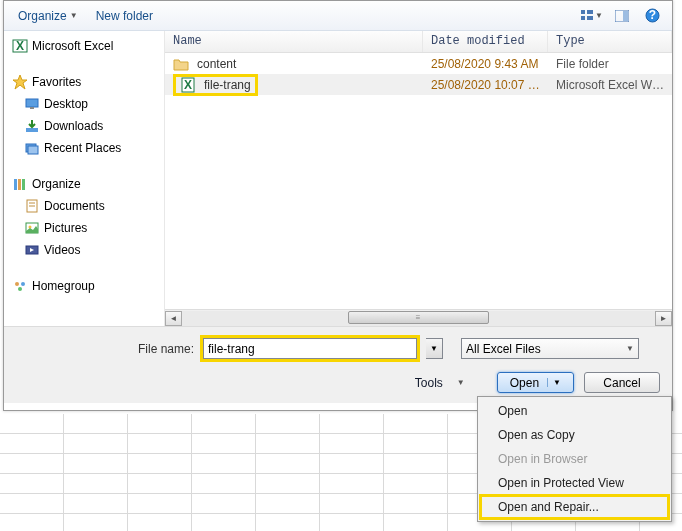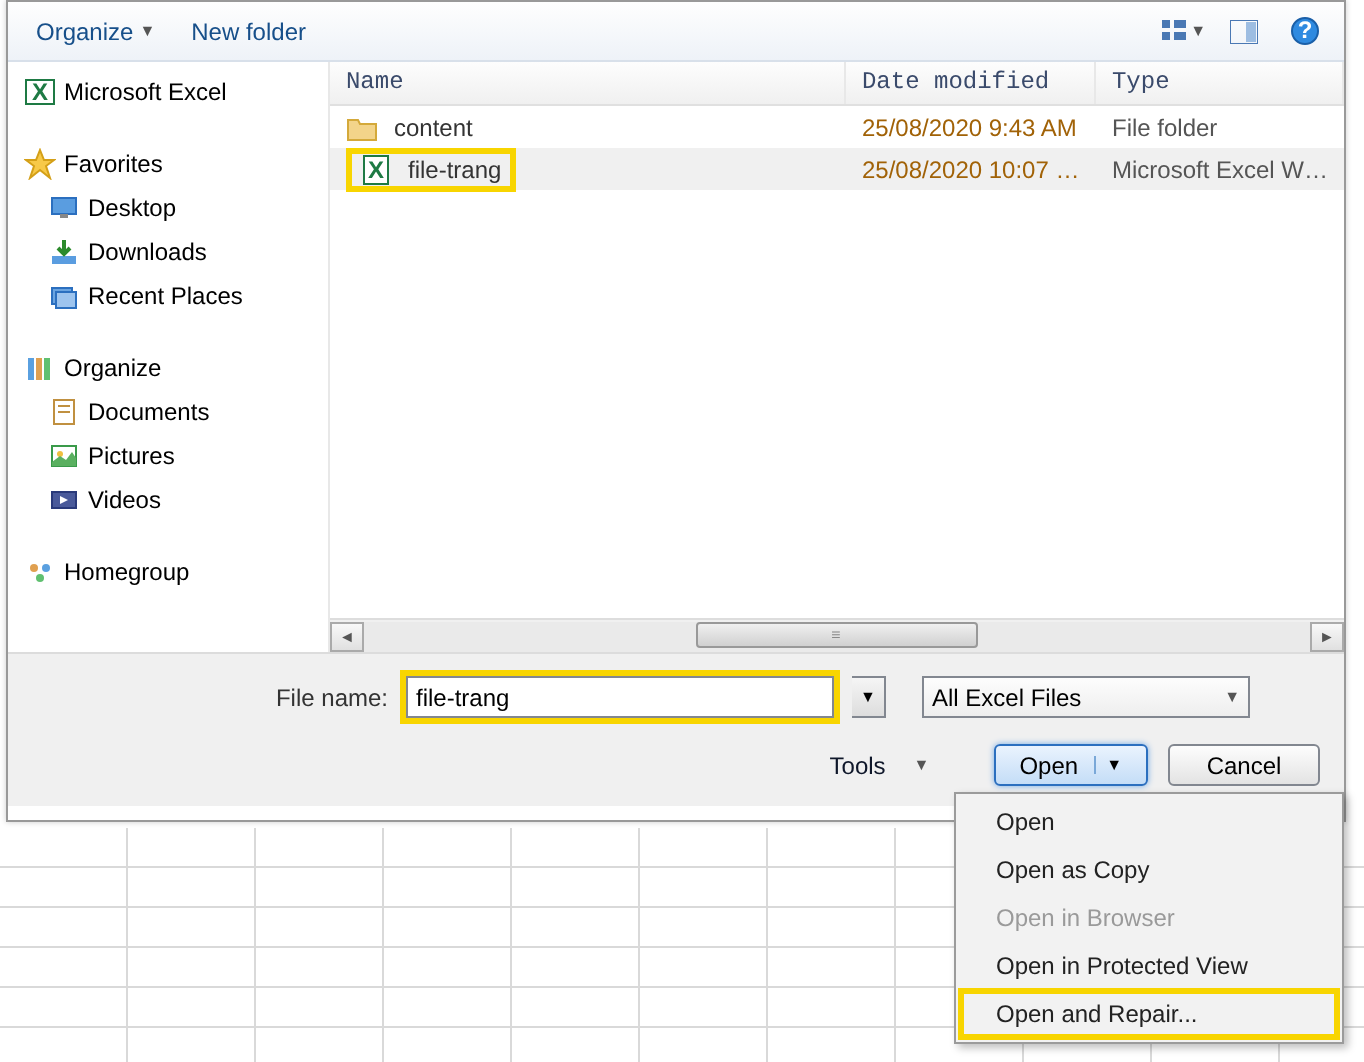--- a/index.html
+++ b/index.html
@@ -41,21 +41,21 @@
 .hscroll-btn { width: 17px; height: 15px; background: linear-gradient(#f8f8f8,#e0e0e0); border: 1px solid #aaa; display: flex; align-items: center; justify-content: center; font-size: 8px; color: #555; }
 .hscroll-track { flex: 1; height: 15px; background: #eaeaea; position: relative; }
 .hscroll-thumb { position: absolute; left: 35%; width: 30%; height: 13px; top: 0; background: linear-gradient(#f0f0f0,#d0d0d0); border: 1px solid #999; border-radius: 2px; display: flex; align-items: center; justify-content: center; font-size: 8px; color: #888; letter-spacing: 1px; }
 
 .bottom { padding: 8px 12px 10px; background: #f0f0f0; border-top: 1px solid #dcdcdc; }
 .row1 { display: flex; align-items: center; gap: 6px; margin-bottom: 10px; }
 .lbl { width: 178px; text-align: right; color: #333; }
 .filename-wrap { border: 3px solid #f8d500; display: flex; }
 .filename-input { width: 214px; height: 21px; border: 1px solid #828790; padding: 2px 4px; outline: none; }
 .combo-arrow { width: 17px; height: 21px; background: linear-gradient(#f5f5f5,#ddd); border: 1px solid #828790; border-left: none; display: flex; align-items: center; justify-content: center; font-size: 8px; }
-.filter-combo { width: 164px; height: 21px; border: 1px solid #828790; background: linear-gradient(#fdfdfd,#eee); display: flex; align-items: center; padding: 0 4px; justify-content: space-between; }
+.filter-combo { width: 178px; height: 21px; border: 1px solid #828790; background: linear-gradient(#fdfdfd,#eee); display: flex; align-items: center; padding: 0 4px; justify-content: space-between; }
 .row2 { display: flex; align-items: center; justify-content: flex-end; gap: 10px; }
 .tools-lbl { color: #0f172a; margin-right: 4px; }
 .btn { height: 21px; border: 1px solid #828790; background: linear-gradient(#fdfdfd,#e3e3e3); padding: 0 12px; border-radius: 3px; cursor: pointer; min-width: 76px; }
 .btn.primary { border: 1px solid #2b6fbf; background: linear-gradient(#eaf3fe,#c4ddf7); box-shadow: 0 0 3px #6fa8e6; display: flex; align-items: center; }
 .btn.primary .split { border-left: 1px solid #7aa8d8; margin-left: 8px; padding-left: 5px; font-size: 8px; }
 
 .dropdown { position: absolute; left: 477px; top: 396px; width: 195px; background: #f2f2f2; border: 1px solid #9b9b9b; box-shadow: 2px 2px 4px rgba(0,0,0,0.25); padding: 2px; }
 .dd-item { padding: 5px 18px; cursor: pointer; color: #222; }
 .dd-item.disabled { color: #9a9a9a; cursor: default; }
 .dd-item.hl { outline: 3px solid #f8d500; outline-offset: -2px; }

